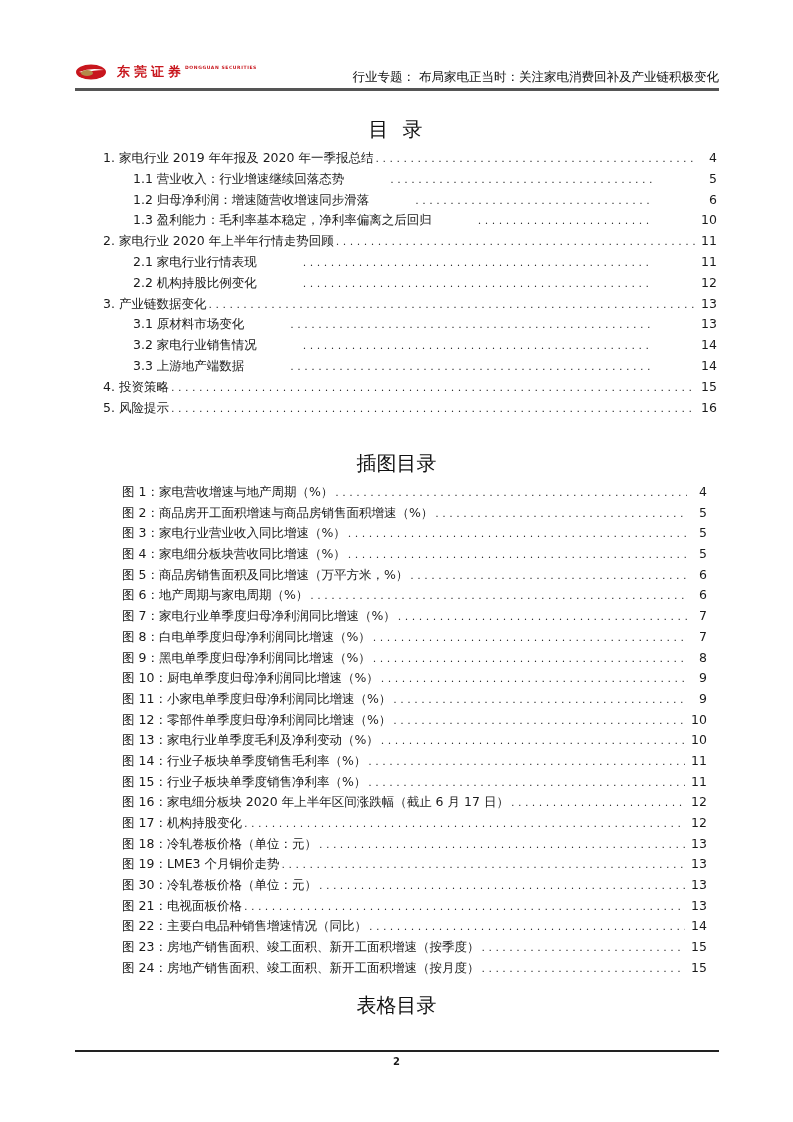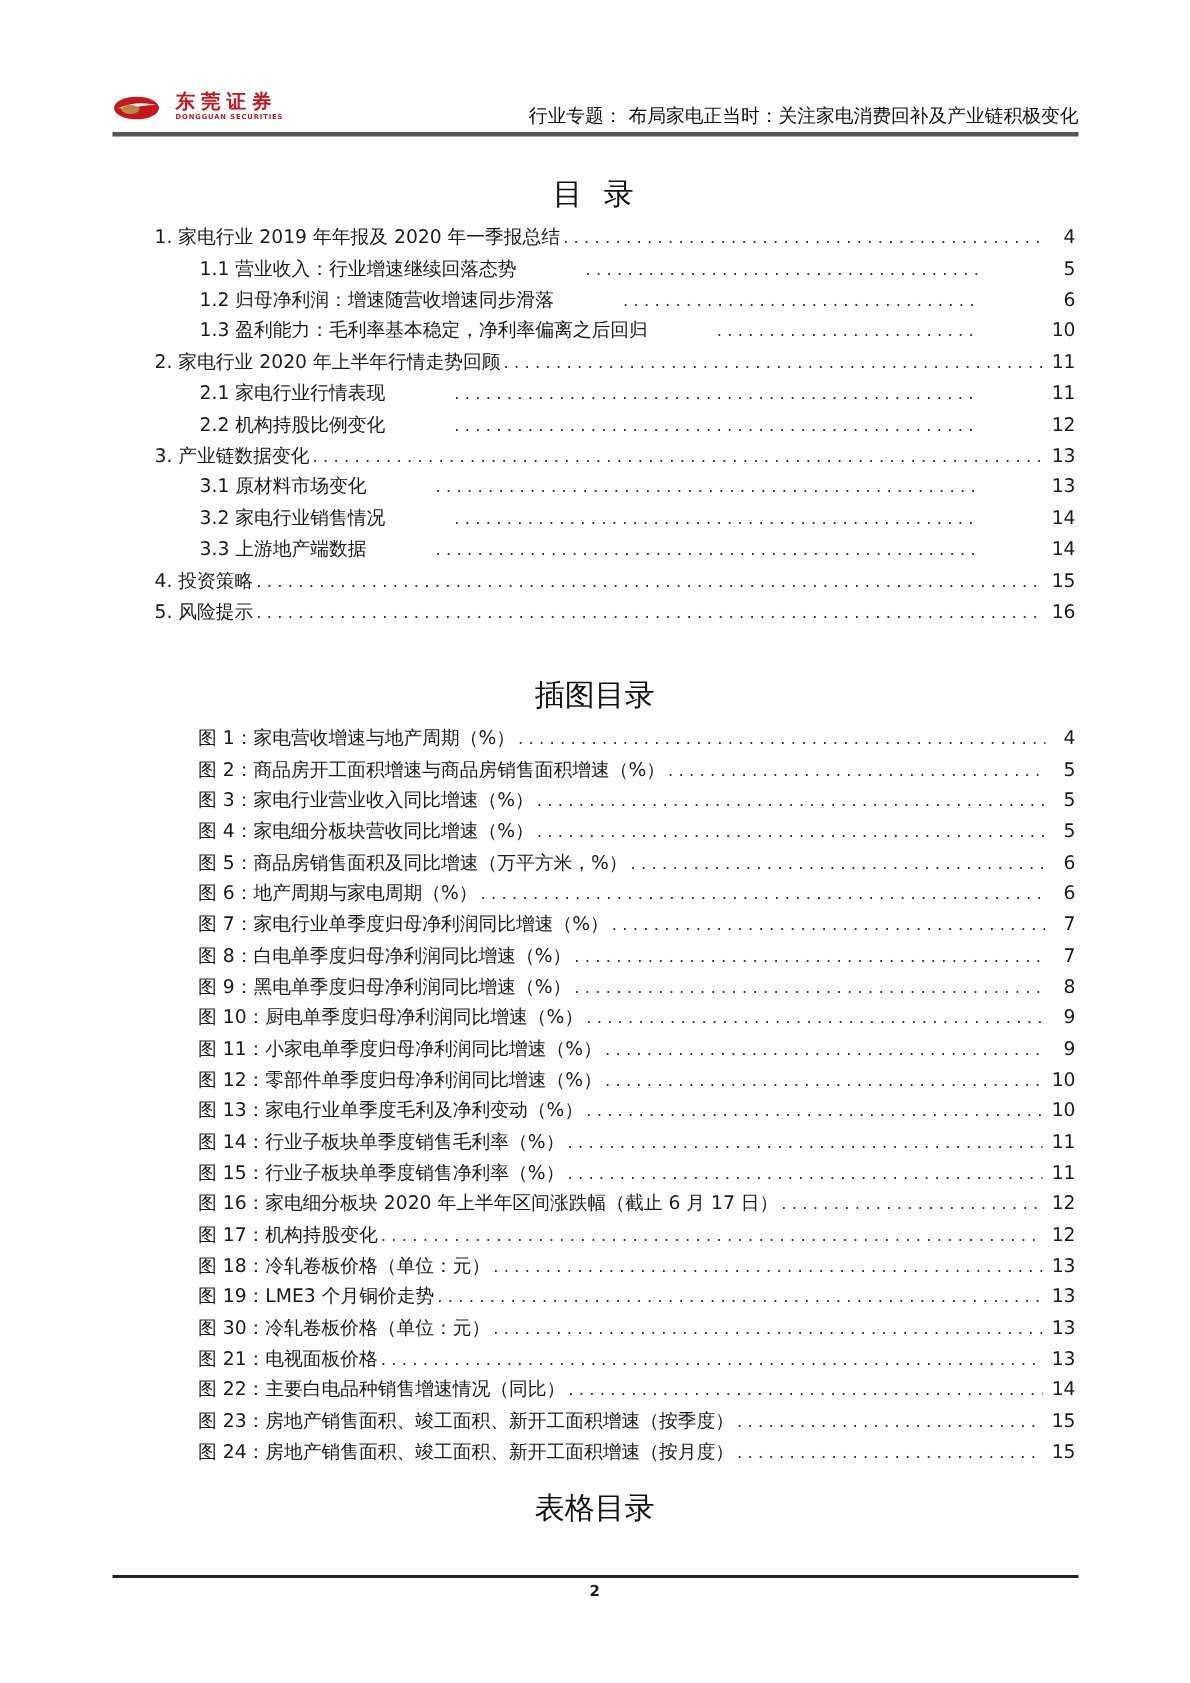--- a/index.html
+++ b/index.html
@@ -1,40 +1,40 @@
 <!DOCTYPE html>
 <html><head>
 <meta charset="utf-8">
 <style>
   html, body { margin: 0; padding: 0; background: #ffffff; }
   body { width: 793px; height: 1122px; position: relative; overflow: hidden;
          font-family: "DejaVu Sans", "Liberation Sans", sans-serif; color: #1a1a1a; }
   .header { position: absolute; left: 75px; top: 55px; width: 644px; height: 38px; }
   .logo { position: absolute; left: 0; top: 2px; height: 30px; display: flex; align-items: center; }
   .logo-mark { width: 32px; height: 16px; position: relative; }
-  .logo-text { margin-left: 10px; display: flex; flex-direction: column; }
+  .logo-text { margin-left: 10px; display: flex; }
   .logo-cn { color: #c8161d; font-size: 13px; font-weight: bold; letter-spacing: 4px; line-height: 14px;
              font-family: "DejaVu Serif", serif; }
   .logo-en { color: #c8161d; font-size: 4.5px; letter-spacing: 0.6px; line-height: 6px; font-weight: bold; }
   .header-title { position: absolute; right: 0; top: 14px; font-size: 12.5px; color: #111; white-space: nowrap; }
   .header-rule { position: absolute; left: 0; right: 0; top: 33px; height: 3px; background: #555; }
 
   .section-title { position: absolute; left: 0; width: 793px; text-align: center; font-size: 20px; color: #111; }
   .title-toc { top: 116px; letter-spacing: 14px; padding-left: 12px; box-sizing: border-box; }
   .title-fig { top: 450px; }
   .title-tbl { top: 992px; text-align: center; }
 
   .toc { position: absolute; left: 75px; width: 642px; }
   .toc-row { position: relative; display: flex; align-items: baseline; height: 20.8px; font-size: 12.5px; white-space: nowrap; }
   .toc-row .lbl { flex: 0 0 auto; padding-right: 2px; margin-left: 28px; }
   .toc-row .dots { flex: 1 1 auto; overflow: hidden; color: #333; letter-spacing: 3.2px; font-size: 11px; }
   .toc-row .dots::before { content: ". . . . . . . . . . . . . . . . . . . . . . . . . . . . . . . . . . . . . . . . . . . . . . . . . . . . . . . . . . . . . . . . . . . . . . . . . . . . . . . . . . . . . . . . . . . . . . . . . . . . . . . . ."; letter-spacing: 0; }
   .toc-row .pg { flex: 0 0 auto; padding-left: 6px; min-width: 14px; text-align: right; }
   .lvl2 { padding-left: 30px; gap: 44px; }
-  .fig-list { left: 104px; width: 613px; }
+  .fig-list { left: 94px; width: 613px; }
   .fig-list .toc-row { height: 20.7px; }
 
   .footer-rule { position: absolute; left: 75px; width: 644px; top: 1050px; height: 2px; background: #222; }
   .page-num { position: absolute; top: 1056px; left: 0; width: 793px; text-align: center; font-size: 10px; font-weight: bold; }
 </style>
 </head>
 <body>
 
 <div class="header">
   <div class="logo">

